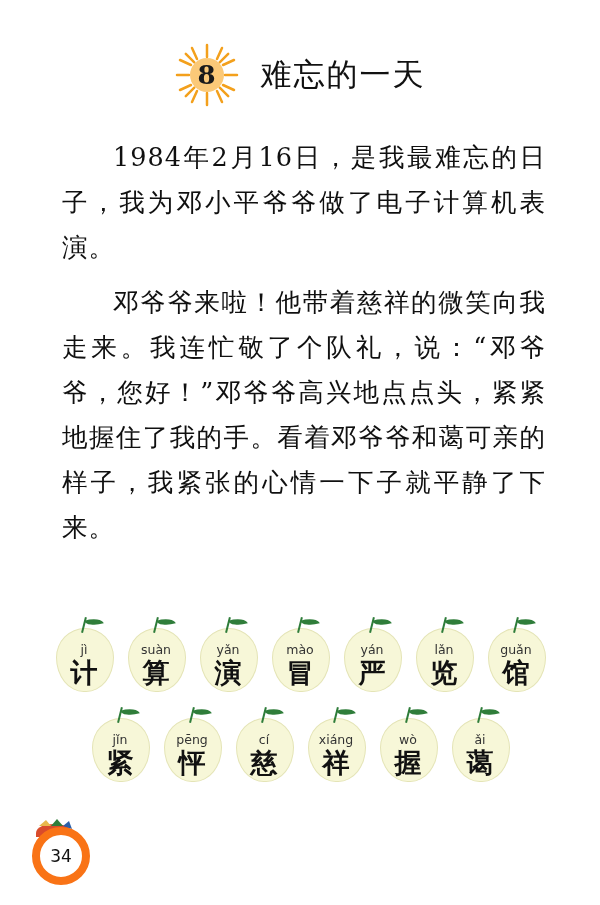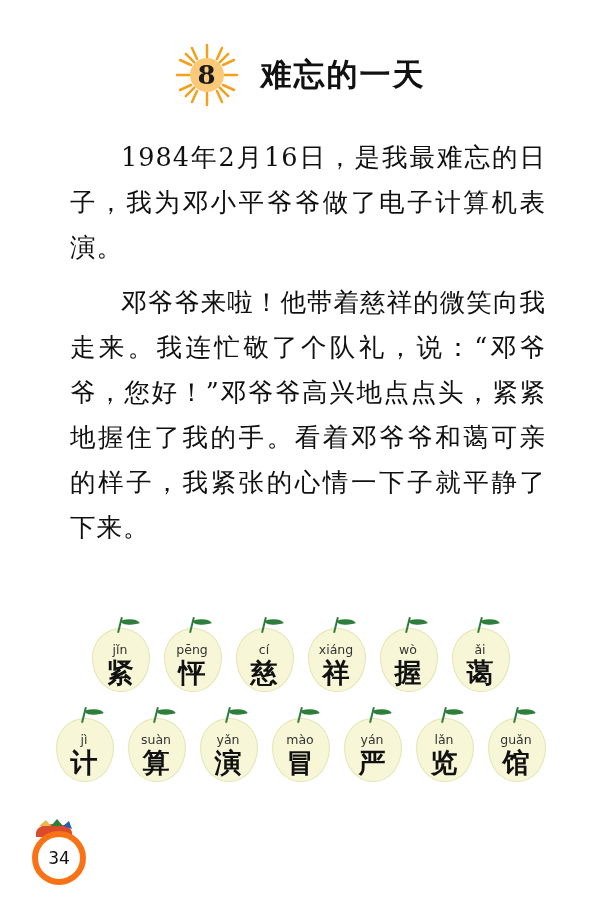--- a/index.html
+++ b/index.html
@@ -51,39 +51,39 @@
     z-index: 2;
     font-family: "DejaVu Serif", serif;
     font-size: 26px;
     font-weight: bold;
     color: #1a1a1a;
     line-height: 1;
   }
   .title-text {
     font-family: "DejaVu Serif", serif;
     font-size: 31px;
-    font-weight: bold;
+    font-weight: normal;
     color: #111111;
     letter-spacing: 2px;
   }
 
   
   .body-text {
     position: absolute;
     top: 135px;
     left: 58px;
     width: 488px;
   }
   .para {
     font-family: "DejaVu Serif", serif;
     font-size: 25.5px;
     line-height: 45px;
     color: #101010;
     text-indent: 2em;
-    margin: 0 0 10px 12px;
+    margin: 0 0 10px 4px;
     text-align: justify;
     letter-spacing: 1px;
     word-break: break-all;
   }
 
   
   .char-rows {
     position: absolute;
     top: 622px;
     left: 0;
@@ -165,21 +165,21 @@
     width: 90px;
     height: 80px;
   }
   .page-circle {
     position: absolute;
     left: 18px;
     bottom: 6px;
     width: 42px;
     height: 42px;
     border-radius: 50%;
-    border: 6px solid #f97316;
+    border: 8px solid #f97316;
     background: #ffffff;
     display: flex;
     align-items: center;
     justify-content: center;
     font-family: "DejaVu Sans", sans-serif;
     font-size: 17px;
     color: #111111;
     z-index: 2;
   }
   .mascot {
@@ -229,20 +229,72 @@
     <p class="para">邓爷爷来啦！他带着慈祥的微笑向我走来。我连忙敬了个队礼，说：“邓爷爷，您好！”邓爷爷高兴地点点头，紧紧地握住了我的手。看着邓爷爷和蔼可亲的样子，我紧张的心情一下子就平静了下来。</p>
   </div>
 
   <div class="char-rows">
 
     <div class="char-row">
       <div class="char-card">
         <div class="apple"></div>
         <div class="stem"></div>
         <div class="leaf"></div>
+        <div class="pinyin">jì</div>
+        <div class="hanzi">计</div>
+      </div>
+      <div class="char-card">
+        <div class="apple"></div>
+        <div class="stem"></div>
+        <div class="leaf"></div>
+        <div class="pinyin">suàn</div>
+        <div class="hanzi">算</div>
+      </div>
+      <div class="char-card">
+        <div class="apple"></div>
+        <div class="stem"></div>
+        <div class="leaf"></div>
+        <div class="pinyin">yǎn</div>
+        <div class="hanzi">演</div>
+      </div>
+      <div class="char-card">
+        <div class="apple"></div>
+        <div class="stem"></div>
+        <div class="leaf"></div>
+        <div class="pinyin">mào</div>
+        <div class="hanzi">冒</div>
+      </div>
+      <div class="char-card">
+        <div class="apple"></div>
+        <div class="stem"></div>
+        <div class="leaf"></div>
+        <div class="pinyin">yán</div>
+        <div class="hanzi">严</div>
+      </div>
+      <div class="char-card">
+        <div class="apple"></div>
+        <div class="stem"></div>
+        <div class="leaf"></div>
+        <div class="pinyin">lǎn</div>
+        <div class="hanzi">览</div>
+      </div>
+      <div class="char-card">
+        <div class="apple"></div>
+        <div class="stem"></div>
+        <div class="leaf"></div>
+        <div class="pinyin">guǎn</div>
+        <div class="hanzi">馆</div>
+      </div>
+    </div>
+
+    <div class="char-row">
+      <div class="char-card">
+        <div class="apple"></div>
+        <div class="stem"></div>
+        <div class="leaf"></div>
         <div class="pinyin">jǐn</div>
         <div class="hanzi">紧</div>
       </div>
       <div class="char-card">
         <div class="apple"></div>
         <div class="stem"></div>
         <div class="leaf"></div>
         <div class="pinyin">pēng</div>
         <div class="hanzi">怦</div>
       </div>
@@ -266,72 +318,20 @@
         <div class="leaf"></div>
         <div class="pinyin">wò</div>
         <div class="hanzi">握</div>
       </div>
       <div class="char-card">
         <div class="apple"></div>
         <div class="stem"></div>
         <div class="leaf"></div>
         <div class="pinyin">ǎi</div>
         <div class="hanzi">蔼</div>
-      </div>
-    </div>
-
-    <div class="char-row">
-      <div class="char-card">
-        <div class="apple"></div>
-        <div class="stem"></div>
-        <div class="leaf"></div>
-        <div class="pinyin">jì</div>
-        <div class="hanzi">计</div>
-      </div>
-      <div class="char-card">
-        <div class="apple"></div>
-        <div class="stem"></div>
-        <div class="leaf"></div>
-        <div class="pinyin">suàn</div>
-        <div class="hanzi">算</div>
-      </div>
-      <div class="char-card">
-        <div class="apple"></div>
-        <div class="stem"></div>
-        <div class="leaf"></div>
-        <div class="pinyin">yǎn</div>
-        <div class="hanzi">演</div>
-      </div>
-      <div class="char-card">
-        <div class="apple"></div>
-        <div class="stem"></div>
-        <div class="leaf"></div>
-        <div class="pinyin">mào</div>
-        <div class="hanzi">冒</div>
-      </div>
-      <div class="char-card">
-        <div class="apple"></div>
-        <div class="stem"></div>
-        <div class="leaf"></div>
-        <div class="pinyin">yán</div>
-        <div class="hanzi">严</div>
-      </div>
-      <div class="char-card">
-        <div class="apple"></div>
-        <div class="stem"></div>
-        <div class="leaf"></div>
-        <div class="pinyin">lǎn</div>
-        <div class="hanzi">览</div>
-      </div>
-      <div class="char-card">
-        <div class="apple"></div>
-        <div class="stem"></div>
-        <div class="leaf"></div>
-        <div class="pinyin">guǎn</div>
-        <div class="hanzi">馆</div>
       </div>
     </div>
 
   </div>
 
   <div class="footer">
     <svg class="mascot" viewBox="0 0 56 48">
       <path d="M10 20 C10 8, 46 8, 46 20 L46 24 L10 24 Z" fill="#d94b2b"></path>
       <path d="M13 13 L20 7 L25 13 Z" fill="#e8b84b"></path>
       <path d="M25 13 L31 6 L37 13 Z" fill="#2f7d3a"></path>

